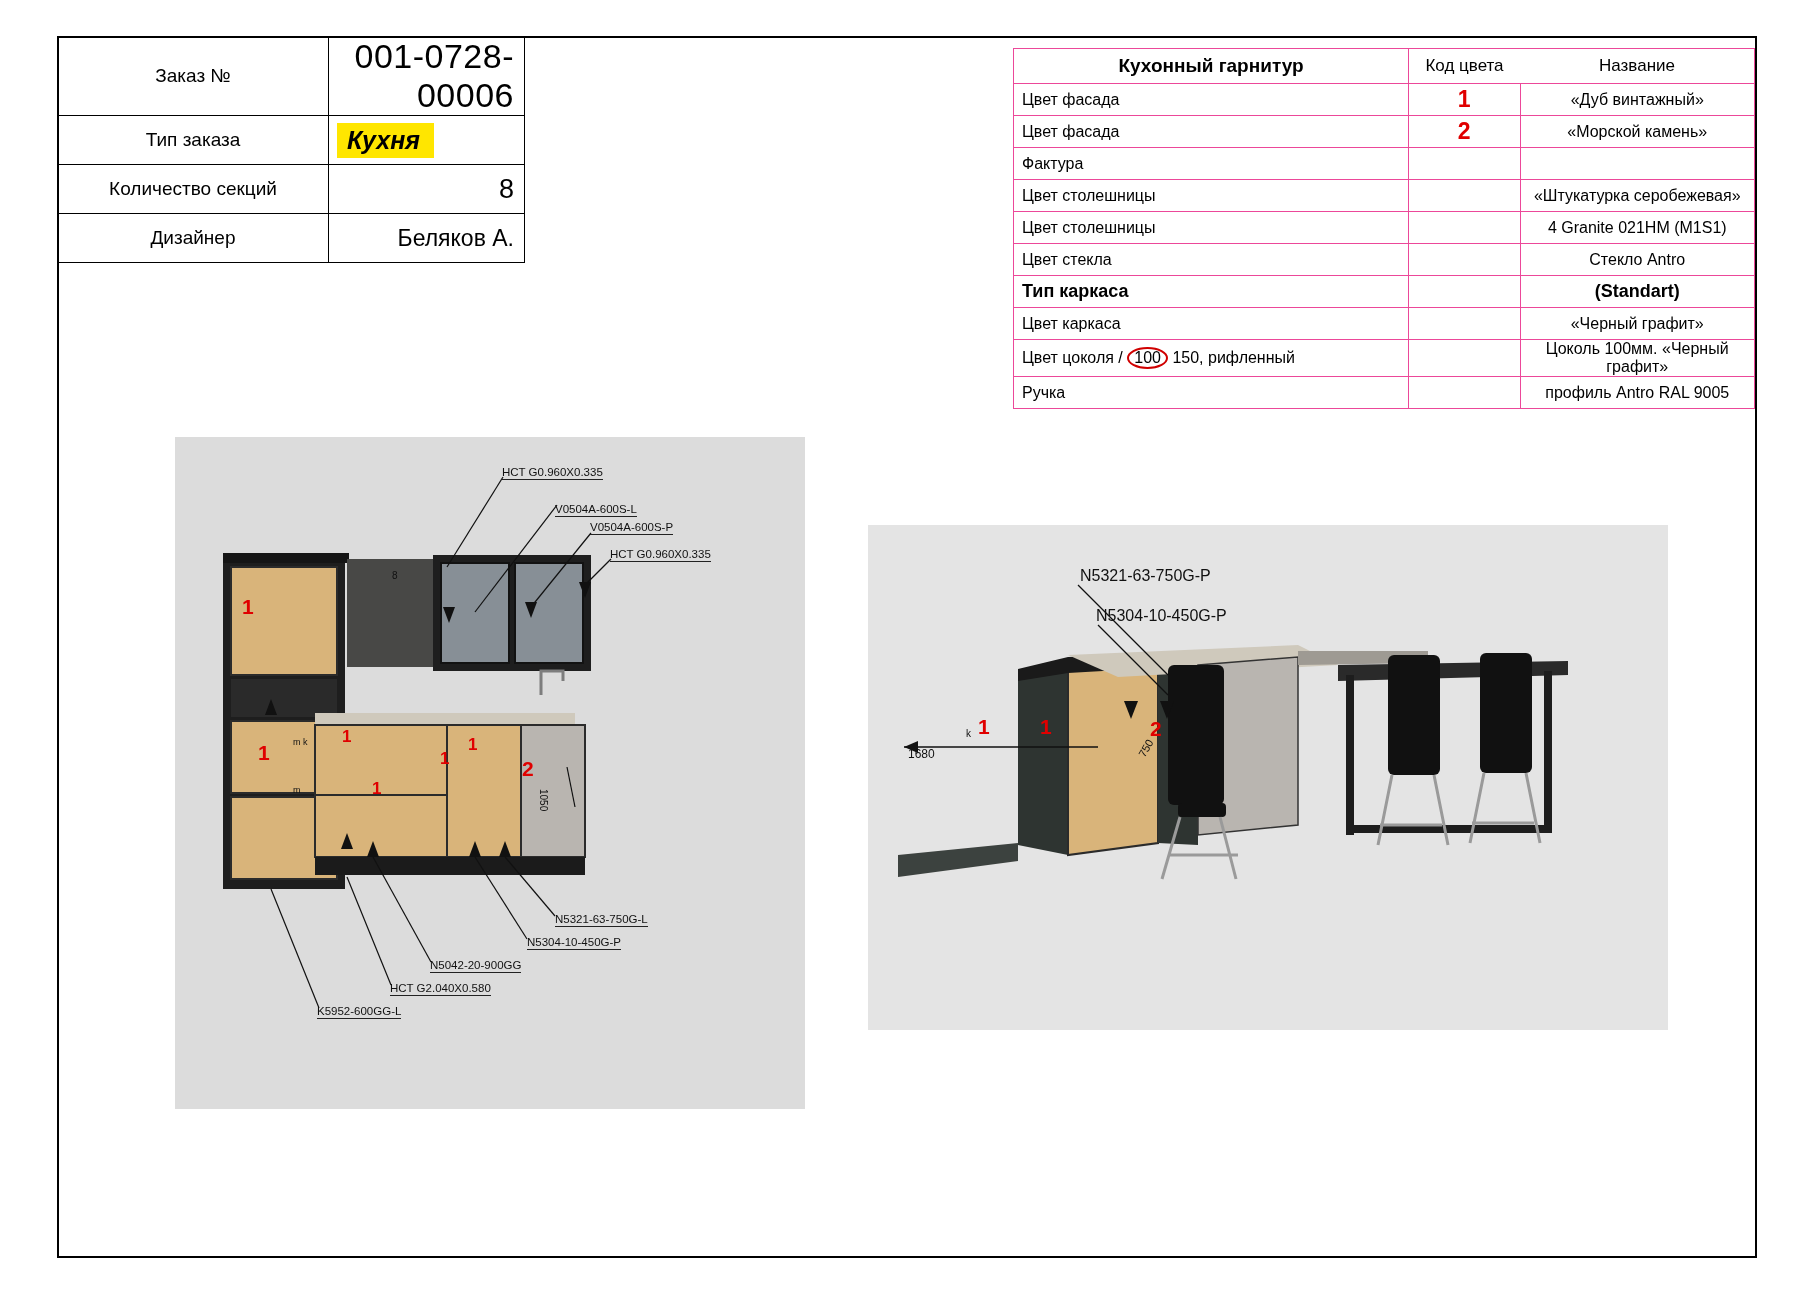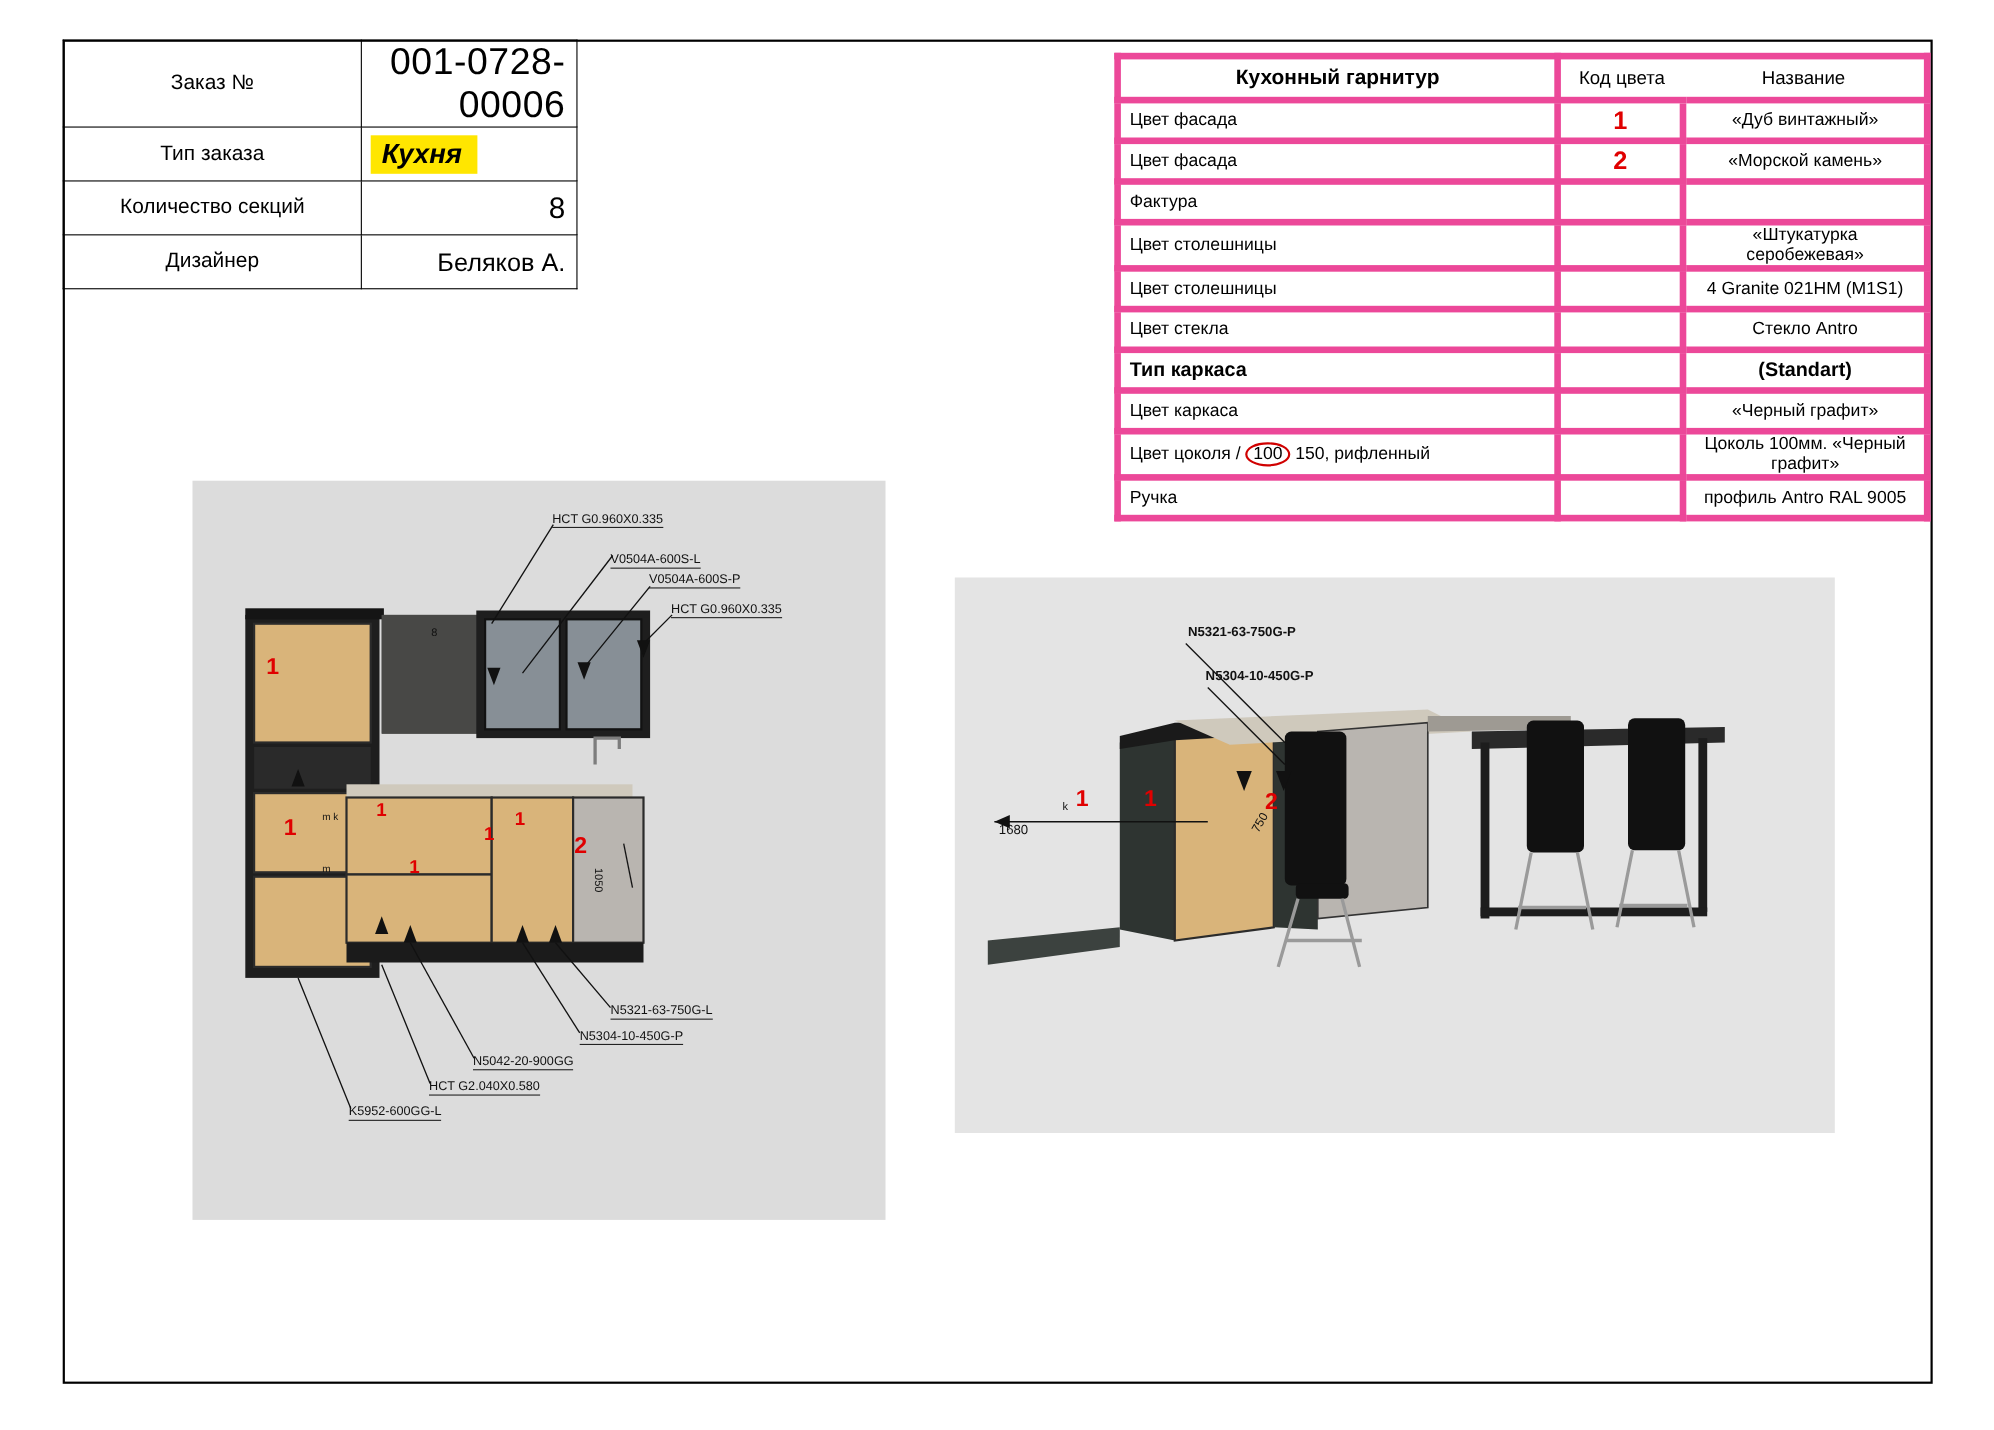--- a/index.html
+++ b/index.html
@@ -81,21 +81,21 @@
   
   .spec-table {
     position: absolute;
     left: 1013px;
     top: 48px;
     width: 742px;
     border-collapse: collapse;
     table-layout: fixed;
   }
   .spec-table td {
-    border: 6px solid #ec4899;
+    border: 1px solid #ec4899;
     height: 31px;
     padding: 0 8px;
     font-size: 16px;
     vertical-align: middle;
   }
   .spec-table .c1 { width: 378px; }
   .spec-table .c2 { width: 95px; text-align: center; }
   .spec-table .c3 { text-align: center; }
   .spec-head td {
     font-weight: bold;
@@ -139,22 +139,22 @@
   .lbl-txt {
     position: absolute;
     font-size: 11.5px;
     color: #111;
     white-space: nowrap;
     border-bottom: 1px solid #222;
     padding-bottom: 1px;
   }
   .lbl-big {
     position: absolute;
-    font-size: 12px;
-    font-weight: bold;
+    font-size: 16px;
+    font-weight: normal;
     color: #111;
     white-space: nowrap;
   }
   .num-red {
     position: absolute;
     color: #e00000;
     font-size: 21px;
     font-weight: bold;
   }
   .num-red.sm { font-size: 17px; }

